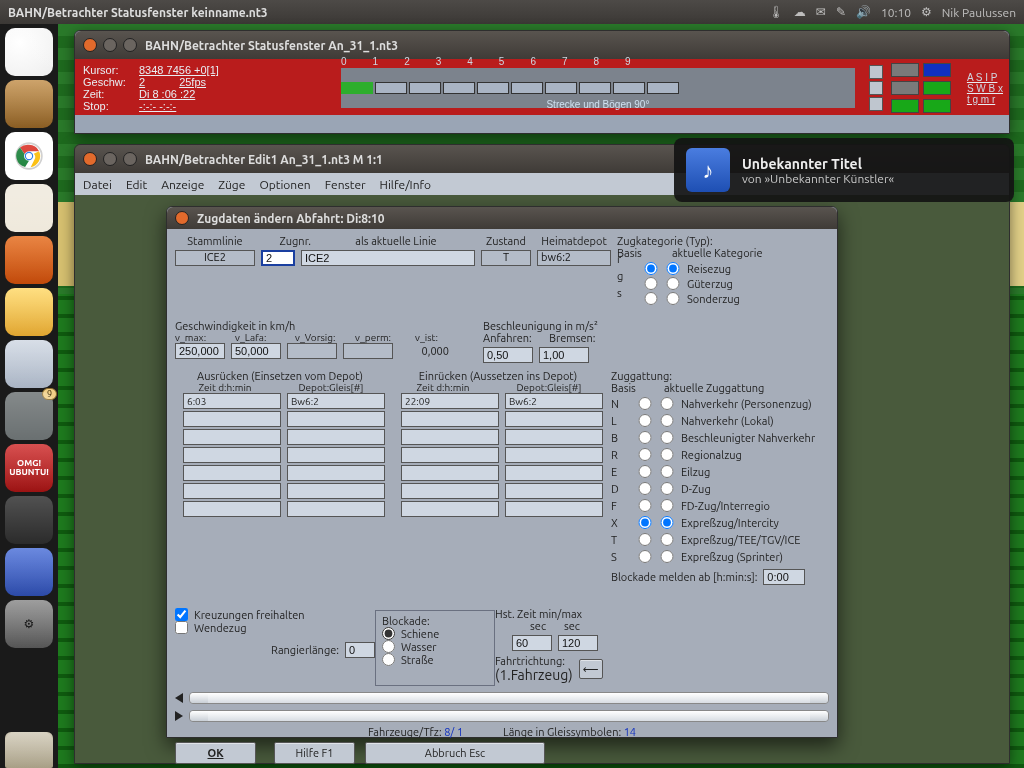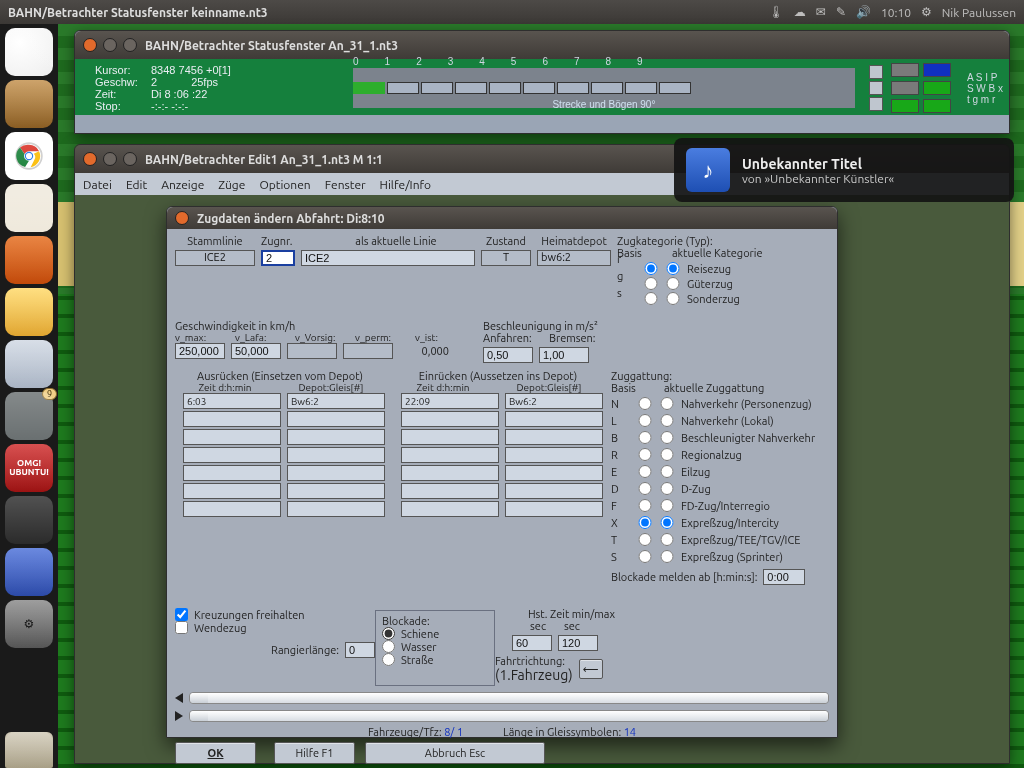--- a/index.html
+++ b/index.html
@@ -31,21 +31,21 @@
     repeating-linear-gradient(0deg,#1e6a1e 0 12px,#2a7a2a 12px 24px),
     #1e6a1e; }
   
   .win { position:absolute; border:1px solid #2e2e2e; border-radius:6px 6px 0 0; box-shadow:0 4px 14px rgba(0,0,0,.5); background:#9aa5b5; }
   .titlebar { height:28px; background: linear-gradient(#59544f,#3f3b37); color:#ddd; display:flex; align-items:center; gap:8px; padding:0 8px; border-radius:6px 6px 0 0; font-weight:bold; }
   .tb-btns { display:flex; gap:6px; }
   .tb-btn { width:14px; height:14px; border-radius:50%; border:1px solid #222; }
   .tb-close { background:#e26a2c; }
   .tb-min, .tb-max { background:#6b6560; }
   
-  .status-body { background:#15803d; color:#e9edf2; padding:4px 6px 2px 20px; font-family:"Liberation Sans",Arial,sans-serif; font-size:11px; }
+  .status-body { background:#b91c1c; color:#e9edf2; padding:4px 6px 2px 8px; font-family:"Liberation Sans",Arial,sans-serif; font-size:11px;text-decoration:underline; }
   .status-row { display:flex; align-items:center; gap:8px; }
   .slab { width:56px; display:inline-block; }
   .track-strip { flex:1; height:40px; background:#7c838d; position:relative; margin-left:20px; }
   .track-nums { position:absolute; top:-12px; left:0; right:0; display:flex; gap: 26px; color:#cfd7e2; font-size:10px;}
   .track-seg { position:absolute; top:14px; height:12px; }
   .seg-green { background:#2dae2d; }
   .seg-grey { background:#a9b4c4; border:1px solid #333;}
   .track-foot { position:absolute; bottom:-2px; left:0; right:0; color:#cfe0ef; text-align:center; font-size:10px; }
   .mini-flags { display:flex; gap:6px; margin-left:auto; }
   .flag { width:28px; height:14px; border:1px solid #444; }
@@ -237,21 +237,21 @@
           <div class="tb-btn tb-close"></div>
         </div>
       <span>Zugdaten ändern    Abfahrt: Di:8:10</span>
     </div>
     <div class="dlg-body">
 
       <div class="section-top">
         <div>
           <div class="row">
             <div style="width:80px;text-align:center" class="lbl">Stammlinie</div>
-            <div style="width:50px;text-align:left" class="lbl">Zugnr.</div>
+            <div style="width:50px;text-align:right" class="lbl">Zugnr.</div>
             <div style="flex:1;text-align:center" class="lbl">als aktuelle Linie</div>
           </div>
           <div class="row">
             <div class="input ro" style="width:80px;text-align:center">ICE2</div>
             <input class="input" style="width: 34px; background: rgb(255, 255, 255); border: 2px solid rgb(26, 63, 160);" value="2">
             <input class="input" style="flex: 1 1 0%;" value="ICE2">
           </div>
         </div>
         <div>
           <div class="row">
@@ -448,21 +448,21 @@
           <label class="radio">
               <input type="radio" style=""> 
               <span>Wasser</span>
             </label>
           <label class="radio">
               <input type="radio" style=""> 
               <span>Straße</span>
             </label>
         </fieldset>
         <div>
-          <div class="lbl" style="text-align:right">Hst. Zeit min/max</div>
+          <div class="lbl" style="text-align:left">Hst. Zeit min/max</div>
           <div class="row" style="justify-content:center;gap:18px">
               <span class="lbl">sec</span>
               <span class="lbl">sec</span>
             </div>
           <div class="row" style="justify-content:center">
             <input class="input" style="width: 40px;" value="60">
             <input class="input" style="width: 40px;" value="120">
           </div>
           <div class="row" style="margin-top:4px">
             <div>

